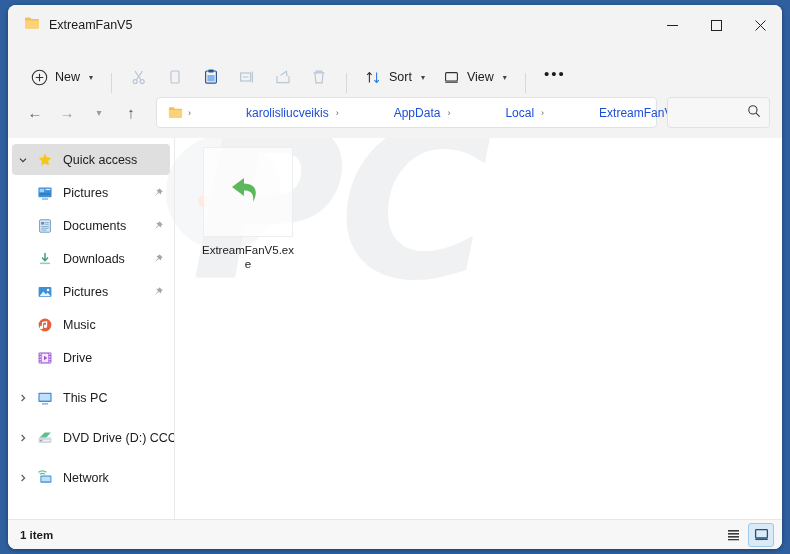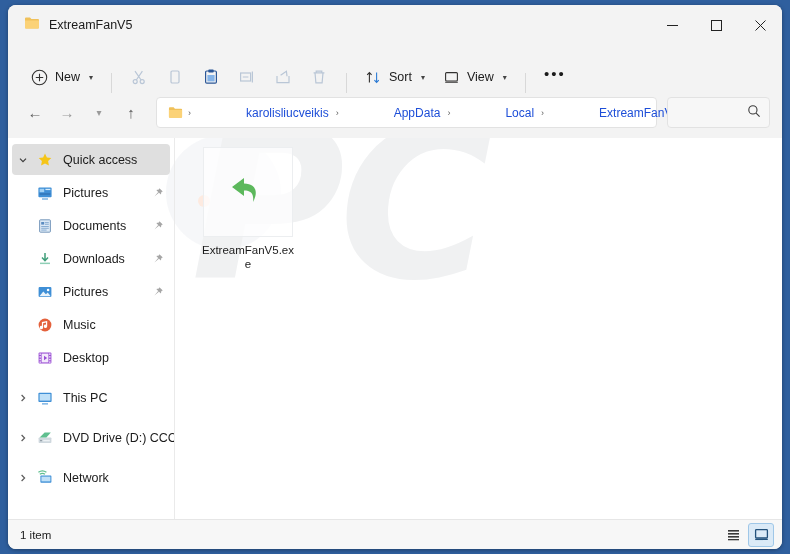--- a/index.html
+++ b/index.html
@@ -245,21 +245,21 @@
   
   .statusbar {
     position: relative; z-index: 3;
     height: 30px;
     flex: 0 0 30px;
     background: #f7f7f7;
     border-top: 1px solid #e6e6e6;
     display: flex; align-items: center;
     padding: 0 8px 0 12px;
   }
-  .status-text { font-size: 11.5px; color: #1b1b1b; }
+  .status-text { font-size: 11.5px; color: #1b1b1b; font-weight: bold; }
   .view-toggles { margin-left: auto; display: flex; gap: 2px; }
   .view-btn {
     width: 26px; height: 24px;
     display: flex; align-items: center; justify-content: center;
     border-radius: 3px; color: #3a3a3a;
   }
   .view-btn.active {
     background: #dbeaf7;
     border: 1px solid #9fc7e8;
   }
@@ -569,21 +569,21 @@
                   <rect x="2.4" y="11.4" width="1.6" height="1.4"></rect>
                 <rect x="12" y="3.4" width="1.6" height="1.5"></rect>
                   <rect x="12" y="6.1" width="1.6" height="1.5"></rect>
                 <rect x="12" y="8.8" width="1.6" height="1.5"></rect>
                   <rect x="12" y="11.4" width="1.6" height="1.4"></rect>
               </g>
               <rect x="4.6" y="3.6" width="6.8" height="8.8" fill="#f3eafb"></rect>
               <path d="M7 5.8 10.2 8 7 10.2z" fill="#9b4fd4"></path>
             </svg>
           </span>
-          <span class="nav-label">Desktop</span>
+          <span class="nav-label">Drive</span>
         </div>
 
         <div class="nav-row" style="margin-top:9px">
           <span class="nav-exp">
             <svg width="10" height="10" viewBox="0 0 10 10">
                 <path d="M3.6 2 6.6 5l-3 3" fill="none" stroke="#5c5c5c" stroke-width="1.2"></path>
               </svg>
           </span>
           <span class="nav-ico">
             <svg width="16" height="16" viewBox="0 0 16 16">

